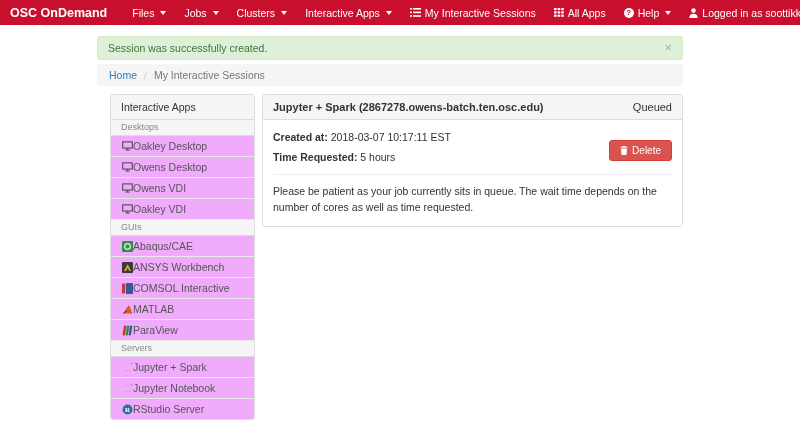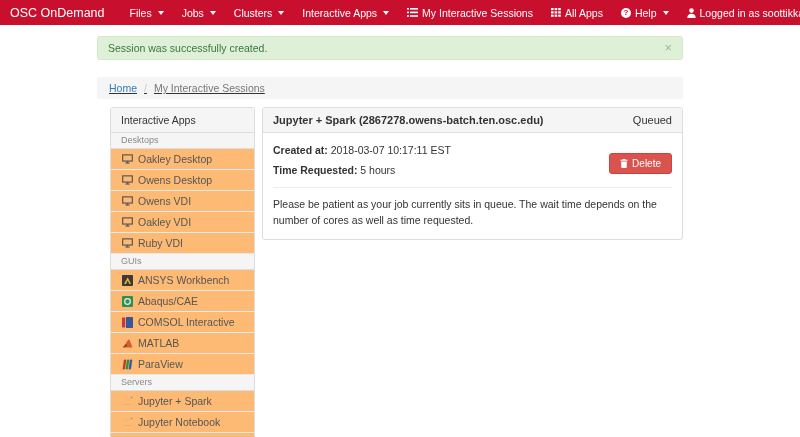--- a/index.html
+++ b/index.html
@@ -17,21 +17,21 @@
     background: #c8102e;
     display: flex;
     align-items: center;
     padding: 0 10px;
     color: #fff;
     font-size: 10.5px;
     white-space: nowrap;
   }
   .navbar-brand {
     font-size: 12.5px;
-    font-weight: 400;
+    font-weight: 700;
     margin-right: 16px;
     cursor: pointer;
   }
   .nav-item {
     display: flex;
     align-items: center;
     gap: 4px;
     padding: 0 9px;
     height: 19px;
     cursor: pointer;
@@ -70,29 +70,28 @@
     margin-left: auto;
     font-size: 13px;
     line-height: 10px;
     color: #3c763d;
     opacity: 0.45;
     cursor: pointer;
     background: none; border: none;
     font-family: inherit;
   }
   .breadcrumb {
-    margin-top: 17px;
+    margin-top: 4px;
     background: #f5f5f5;
     border-radius: 3px;
     padding: 5px 12px;
     font-size: 10.5px;
     display: flex;
     gap: 7px;
     align-items: center;
-    text-decoration: underline;
   }
   .breadcrumb a { color: #337ab7; text-decoration: none; cursor: pointer; }
   .breadcrumb .sep { color: #ccc; }
   .breadcrumb .current { color: #777; }
   
   .row { display: flex; margin-top: 8px; align-items: flex-start; }
   .sidebar {
     width: 145px;
     margin-left: 13px;
     border: 1px solid #ddd;
@@ -111,27 +110,26 @@
   .section-header {
     background: #f5f5f5;
     padding: 2px 10px 3px;
     font-size: 9px;
     color: #888;
     border-bottom: 1px solid #ddd;
   }
   .app-item {
     display: flex;
     align-items: center;
-    gap: 5px;
     padding: 4px 10px;
     font-size: 10.5px;
     color: #555;
     border-bottom: 1px solid #e9e9e9;
     cursor: pointer;
-    background: #fdba74;
+    background: #f0abfc;
   }
   .app-item:last-child { border-bottom: none; }
   .app-icon { width: 12px; height: 11px; flex: none; display: inline-flex; align-items: center; justify-content: center; }
   
   .main { flex: 1; margin-left: 7px; }
   .panel {
     border: 1px solid #ddd;
     border-radius: 3px;
     background: #fff;
   }
@@ -301,50 +299,40 @@
       <div class="app-item">
         <span class="app-icon">
             <svg width="11" height="10" viewBox="0 0 16 14">
               <rect x="1" y="1" width="14" height="9" fill="none" stroke="#555" stroke-width="1.7"></rect>
               <rect x="5" y="12" width="6" height="1.7" fill="#555"></rect>
               <rect x="7" y="10" width="2" height="2.5" fill="#555"></rect>
             </svg>
           </span>
         <span>Oakley VDI</span>
       </div>
-      <div class="app-item">
-        <span class="app-icon">
-            <svg width="11" height="10" viewBox="0 0 16 14">
-              <rect x="1" y="1" width="14" height="9" fill="none" stroke="#555" stroke-width="1.7"></rect>
-              <rect x="5" y="12" width="6" height="1.7" fill="#555"></rect>
-              <rect x="7" y="10" width="2" height="2.5" fill="#555"></rect>
-            </svg>
-          </span>
-        <span>Ruby VDI</span>
-      </div>
 
       <div class="section-header">GUIs</div>
+      <div class="app-item">
+        <span class="app-icon">
+            <svg width="11" height="11" viewBox="0 0 11 11">
+              <rect width="11" height="11" rx="1" fill="#2f8f4e"></rect>
+              <circle cx="5.5" cy="5.5" r="2.8" fill="none" stroke="#d8f0de" stroke-width="1.3"></circle>
+            </svg>
+          </span>
+        <span>Abaqus/CAE</span>
+      </div>
       <div class="app-item">
         <span class="app-icon">
             <svg width="11" height="11" viewBox="0 0 11 11">
               <rect width="11" height="11" rx="1" fill="#3a3a3a"></rect>
               <path d="M2 9 L5.7 2.2 L9 9 Z" fill="#e8b52a"></path>
               <path d="M4 9 L5.7 5.6 L7.4 9 Z" fill="#3a3a3a"></path>
             </svg>
           </span>
         <span>ANSYS Workbench</span>
-      </div>
-      <div class="app-item">
-        <span class="app-icon">
-            <svg width="11" height="11" viewBox="0 0 11 11">
-              <rect width="11" height="11" rx="1" fill="#2f8f4e"></rect>
-              <circle cx="5.5" cy="5.5" r="2.8" fill="none" stroke="#d8f0de" stroke-width="1.3"></circle>
-            </svg>
-          </span>
-        <span>Abaqus/CAE</span>
       </div>
       <div class="app-item">
         <span class="app-icon">
             <svg width="11" height="11" viewBox="0 0 11 11">
               <rect x="0" y="0.5" width="3" height="10" rx="0.5" fill="#c23a3f"></rect>
               <rect x="3.8" y="0" width="7.2" height="11" rx="0.8" fill="#39569c"></rect>
             </svg>
           </span>
         <span>COMSOL Interactive</span>
       </div>

